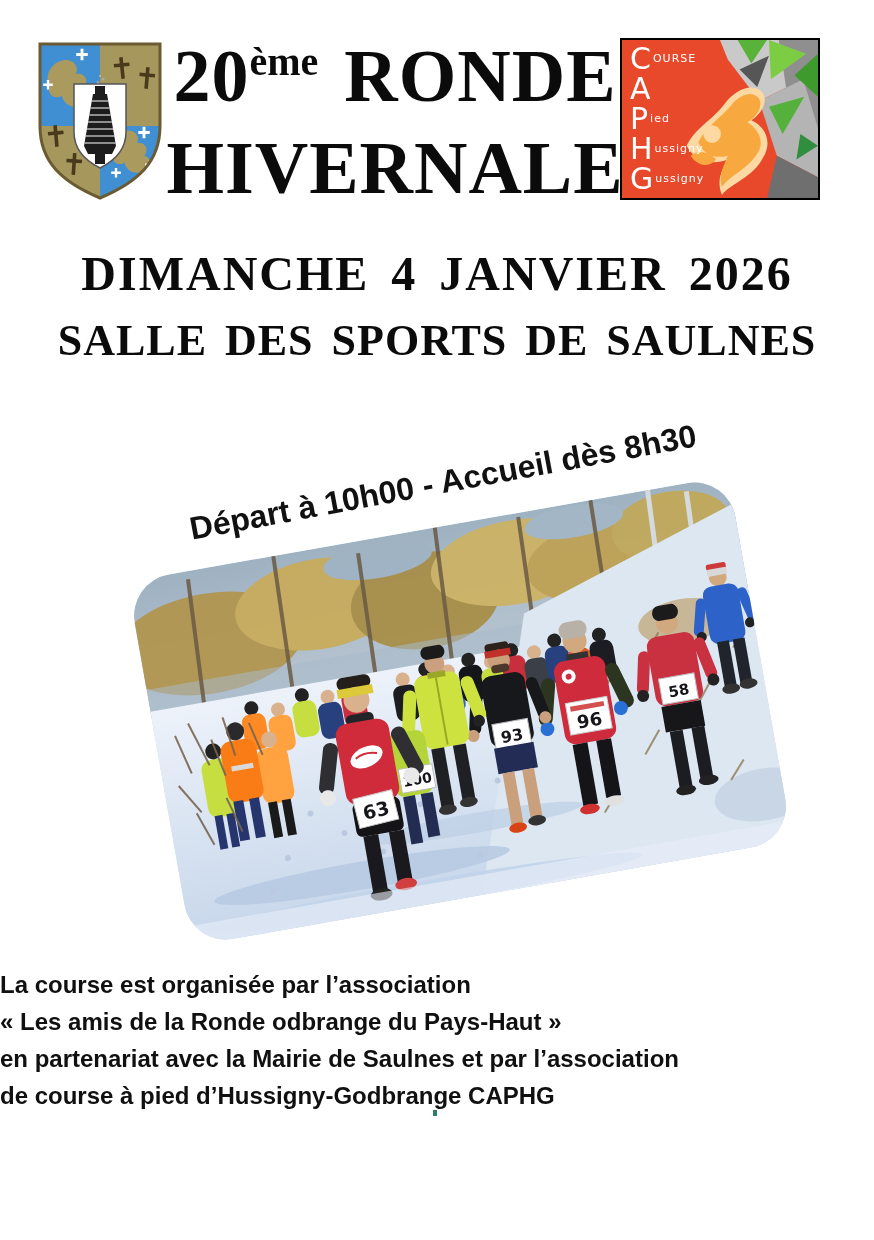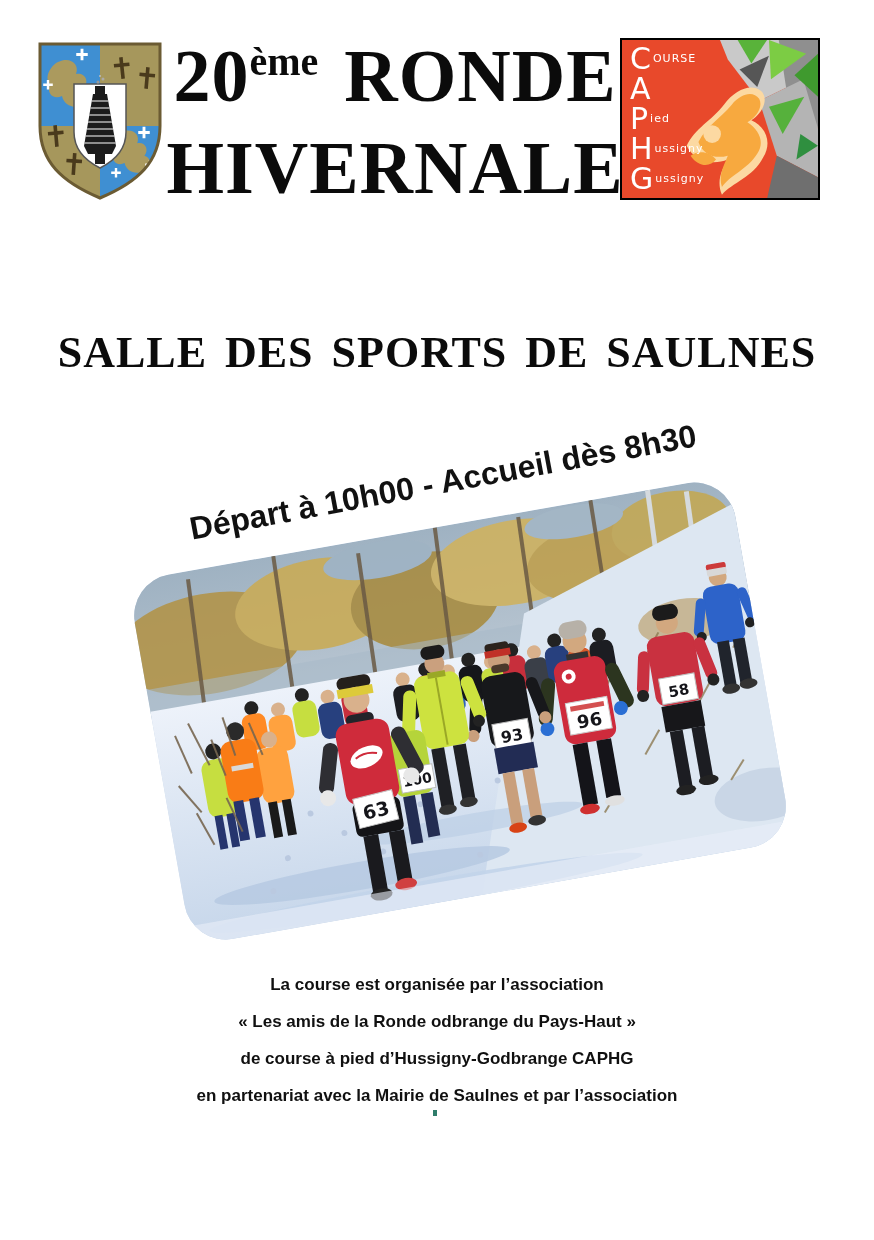--- a/index.html
+++ b/index.html
@@ -17,35 +17,35 @@
          border:2px solid #000000;box-sizing:border-box;overflow:hidden;}
   .caphg svg{position:absolute;inset:0;}
   .c-row{position:absolute;left:8px;color:#fff;font-family:"DejaVu Sans",sans-serif;
          white-space:nowrap;line-height:1;}
   .c-big{font-size:30px;font-weight:400;}
   .c-small{font-size:11px;letter-spacing:1px;margin-left:2px;vertical-align:7px;}
 
   
   .date1{position:absolute;left:0;top:246px;width:874px;text-align:center;color:#0b0b0b;
          font-weight:700;font-size:48px;letter-spacing:2px;word-spacing:8px;}
-  .date2{position:absolute;left:0;top:327px;width:874px;text-align:center;color:#0b0b0b;
+  .date2{position:absolute;left:0;top:315px;width:874px;text-align:center;color:#0b0b0b;
          font-weight:700;font-size:44px;letter-spacing:1px;word-spacing:6px;}
 
   
   .caption{position:absolute;left:140px;top:464px;width:606px;text-align:center;color:#111;
            font-family:"Liberation Sans",sans-serif;font-weight:700;font-size:32px;
            transform:rotate(-10.5deg);}
   .photo{position:absolute;left:155px;top:526px;width:610px;height:370px;
          transform:rotate(-10deg);border-radius:42px;overflow:hidden;background:#cfdcec;}
   .photo svg{display:block;width:100%;height:100%;}
 
   
-  .footer{position:absolute;left:0;top:966px;width:874px;text-align:center;color:#101010;
+  .footer{position:absolute;left:0;top:966px;width:874px;color:#101010;
           font-family:"Liberation Sans",sans-serif;font-weight:700;
-          font-size:17px;line-height:37px;}
+          font-size:24px;line-height:37px;}
   .tinydot{position:absolute;left:433px;top:1110px;width:4px;height:6px;background:#2f7d6b;}
 </style>
 </head>
 <body>
 
 <div class="page">
 
   <svg class="crest" viewBox="0 0 140 170">
     <defs>
       <clipPath id="shieldClip">
@@ -122,20 +122,21 @@
       <circle cx="92" cy="96" r="9" fill="#fcd9a2"></circle>
       <path d="M70,118 C78,112 90,114 96,122 C90,130 78,130 70,118 Z" fill="#f7a93f"></path>
     </svg>
     <div class="c-row" style="top:4px"><span class="c-big">C</span><span class="c-small">OURSE</span></div>
     <div class="c-row" style="top:34px"><span class="c-big">A</span><span class="c-small"></span></div>
     <div class="c-row" style="top:64px"><span class="c-big">P</span><span class="c-small">ied</span></div>
     <div class="c-row" style="top:94px"><span class="c-big">H</span><span class="c-small">ussigny</span></div>
     <div class="c-row" style="top:124px"><span class="c-big">G</span><span class="c-small">ussigny</span></div>
   </div>
 
+  <div class="date1">DIMANCHE 4 JANVIER 2026</div>
   <div class="date2">SALLE DES SPORTS DE SAULNES</div>
 
   <div class="caption">Départ à 10h00 - Accueil dès 8h30</div>
 
   <div class="photo">
     <svg viewBox="0 0 610 370" preserveAspectRatio="none">
       <defs>
         <linearGradient id="skyg" x1="0" y1="0" x2="0" y2="1">
           <stop offset="0" stop-color="#9fb2c2"></stop>
             <stop offset="1" stop-color="#b8c5d1"></stop>
@@ -403,18 +404,18 @@
         <ellipse cx="196" cy="352" rx="11" ry="6" fill="#222"></ellipse>
           <ellipse cx="222" cy="346" rx="11" ry="6" fill="#d04040"></ellipse>
       </g>
       <rect x="0" y="350" width="610" height="20" fill="#e9eff8" opacity="0.6"></rect>
     </svg>
   </div>
 
   <div class="footer">
     <div>La course est organisée par l’association</div>
     <div>« Les amis de la Ronde odbrange du Pays-Haut »</div>
+    <div>en partenariat avec la Mairie de Saulnes et par l’association</div>
     <div>de course à pied d’Hussigny-Godbrange CAPHG</div>
-    <div>en partenariat avec la Mairie de Saulnes et par l’association</div>
   </div>
 
   <span class="tinydot"></span>
 </div>
 
 </body></html>

